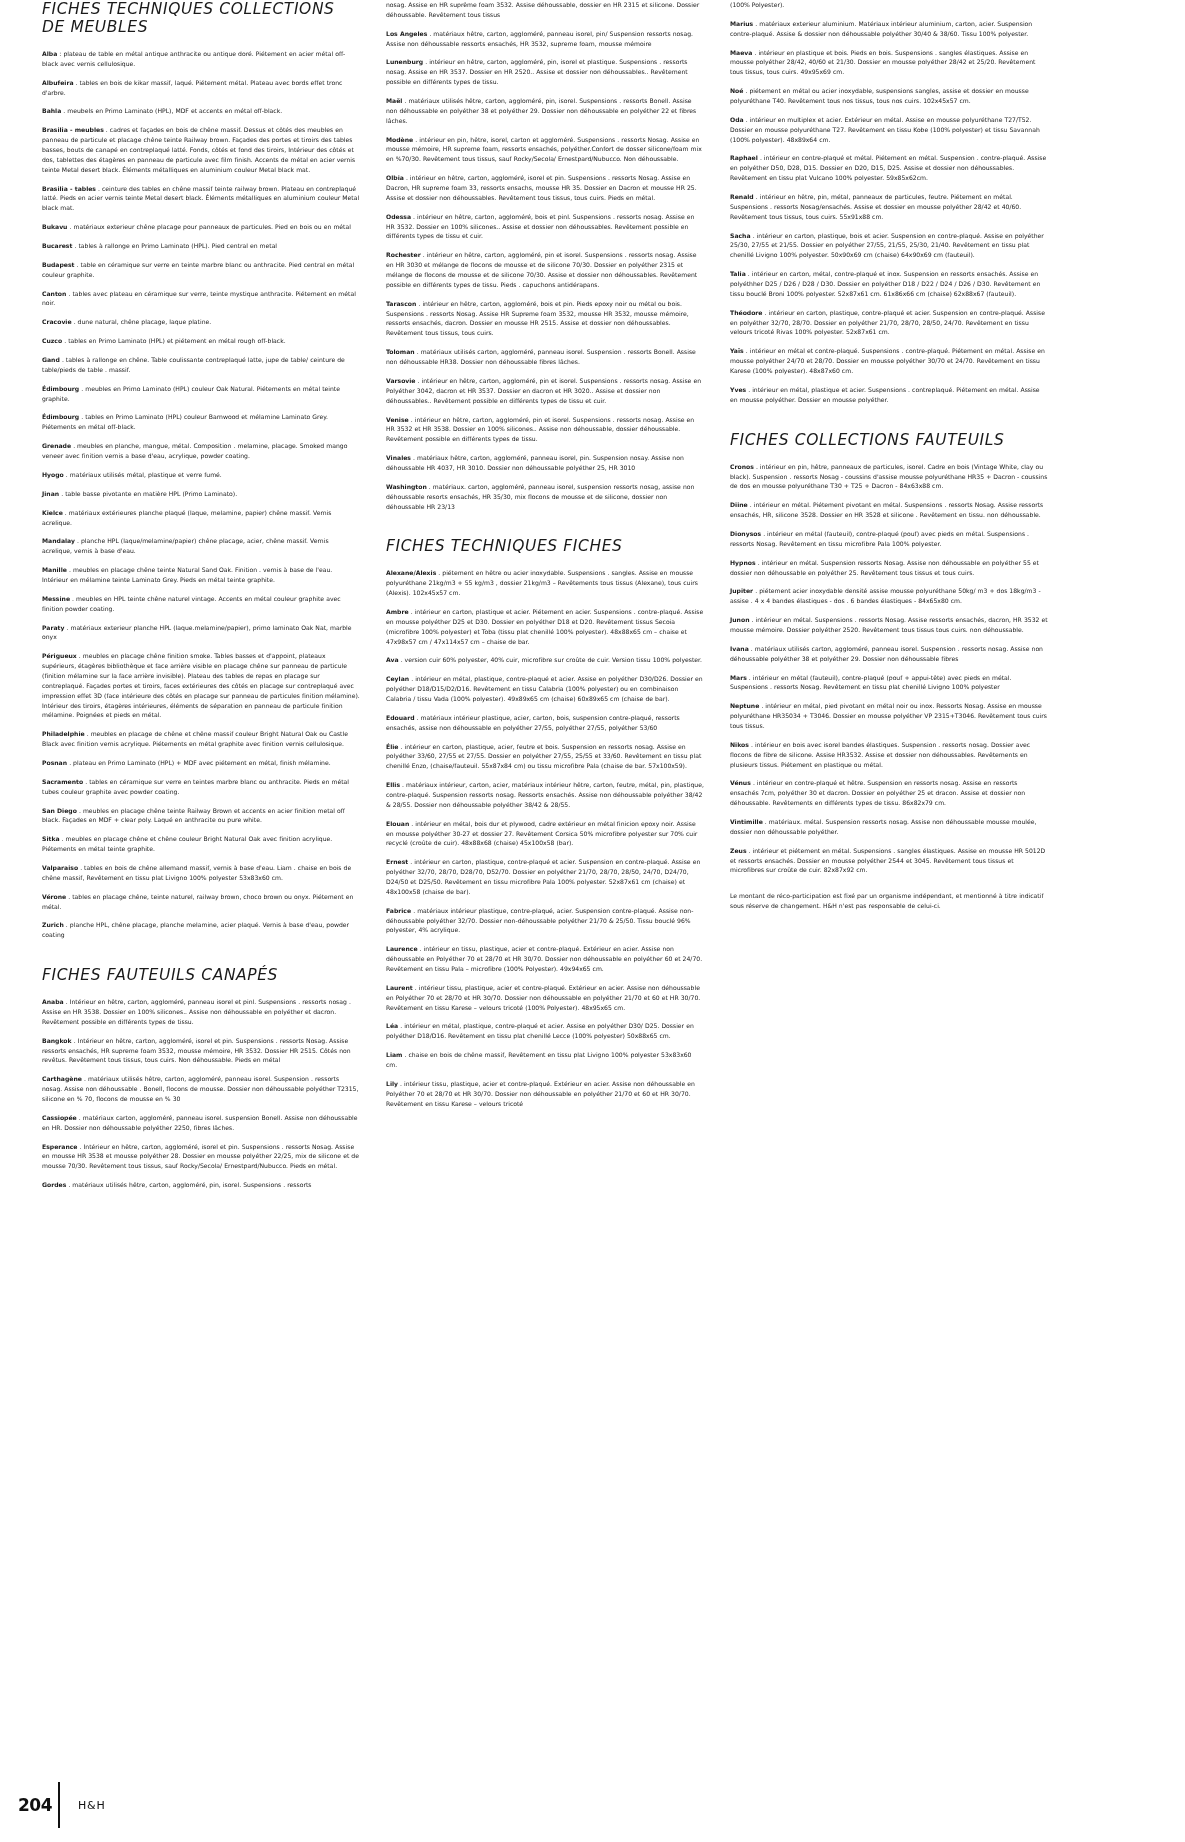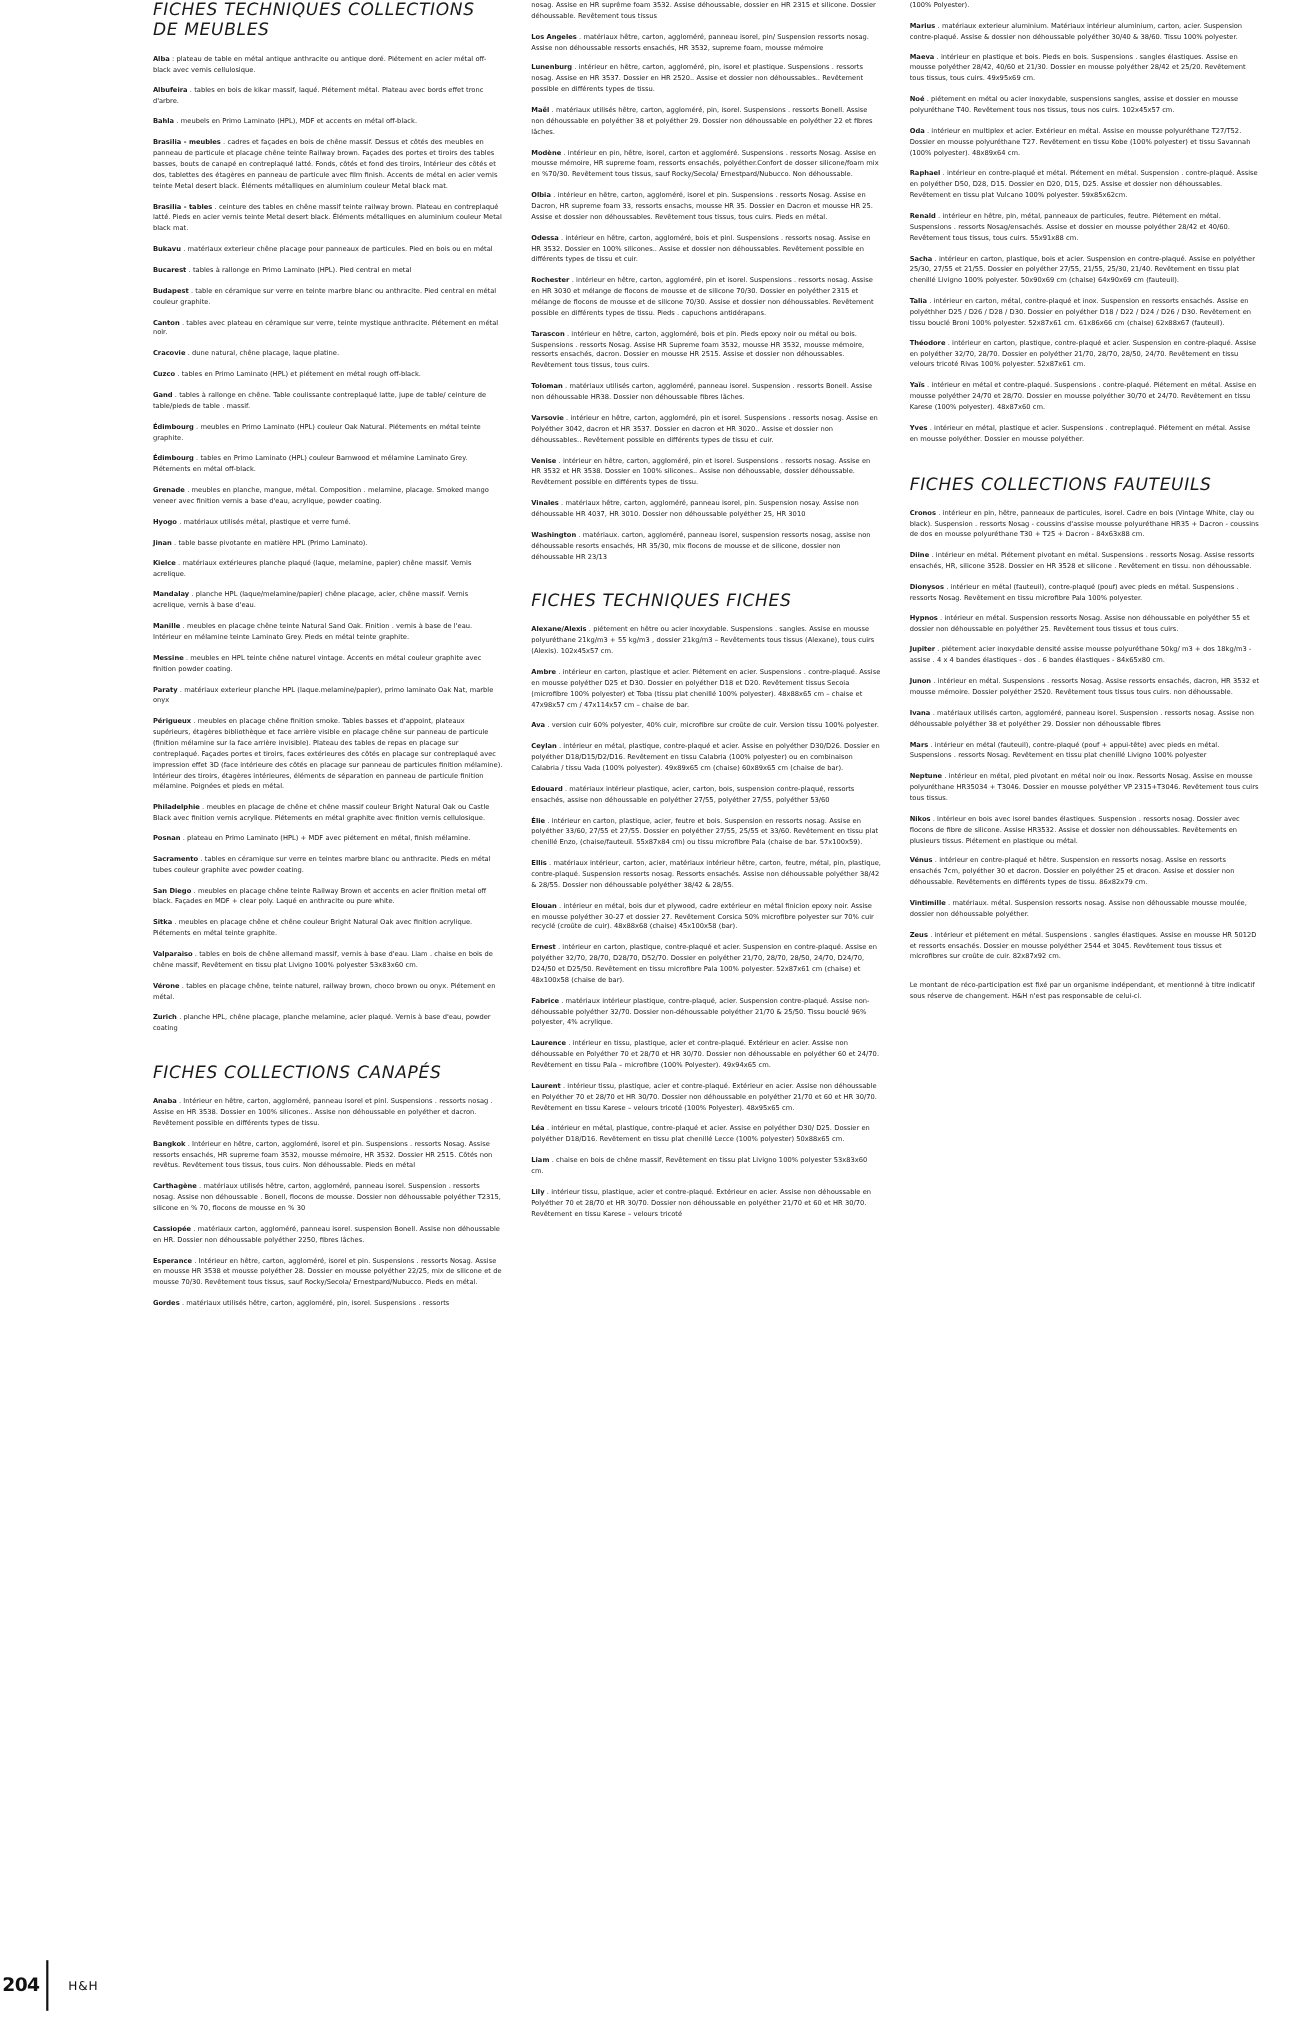--- a/index.html
+++ b/index.html
@@ -22,21 +22,20 @@
   }
   .columns {
     position: absolute;
     top: 0px;
     left: 42px;
     right: 40px;
     bottom: 70px;
     display: flex;
     gap: 26px;
     align-items: flex-start;
-    justify-content: flex-end;
   }
   .col {
     width: 318px;
     flex: 0 0 318px;
   }
   h2.section-title {
     font-size: 15.5px;
     font-weight: normal;
     font-style: italic;
     letter-spacing: 0.6px;
@@ -71,21 +70,21 @@
     display: flex;
     align-items: center;
   }
   .page-number {
     font-size: 17px;
     font-weight: bold;
     letter-spacing: -0.5px;
     color: #111;
     width: 34px;
     text-align: center;
-    padding-left: 2px;
+    padding-left: 18px;
   }
   .footer-rule {
     width: 2px;
     background: #111;
     height: 46px;
     margin: 0 18px 0 6px;
   }
   .footer-brand {
     font-size: 11px;
     letter-spacing: 0.8px;
@@ -128,21 +127,21 @@
           <p class="entry"><b>Philadelphie</b> <span>. meubles en placage de chêne et chêne massif couleur Bright Natural Oak ou Castle Black avec finition vernis acrylique. Piétements en métal graphite avec finition vernis cellulosique.</span></p>
           <p class="entry"><b>Posnan</b> <span>. plateau en Primo Laminato (HPL) + MDF avec piétement en métal, finish mélamine.</span></p>
           <p class="entry"><b>Sacramento</b> <span>. tables en céramique sur verre en teintes marbre blanc ou anthracite. Pieds en métal tubes couleur graphite avec powder coating.</span></p>
           <p class="entry"><b>San Diego</b> <span>. meubles en placage chêne teinte Railway Brown et accents en acier finition metal off black. Façades en MDF + clear poly. Laqué en anthracite ou pure white.</span></p>
           <p class="entry"><b>Sitka</b> <span>. meubles en placage chêne et chêne couleur Bright Natural Oak avec finition acrylique. Piétements en métal teinte graphite.</span></p>
           <p class="entry"><b>Valparaiso</b> <span>. tables en bois de chêne allemand massif, vernis à base d'eau. Liam . chaise en bois de chêne massif, Revêtement en tissu plat Livigno 100% polyester 53x83x60 cm.</span></p>
           <p class="entry"><b>Vérone</b> <span>. tables en placage chêne, teinte naturel, railway brown, choco brown ou onyx. Piétement en métal.</span></p>
           <p class="entry"><b>Zurich</b> <span>. planche HPL, chêne placage, planche melamine, acier plaqué. Vernis à base d'eau, powder coating</span></p>
         </div>
 
-      <h2 class="section-title spaced">FICHES COLLECTIONS CANAPÉS</h2>
+      <h2 class="section-title spaced">FICHES FAUTEUILS CANAPÉS</h2>
       <div id="c1-canapes">
           <p class="entry"><b>Anaba</b> <span>. Intérieur en hêtre, carton, aggloméré, panneau isorel et pinl. Suspensions . ressorts nosag . Assise en HR 3538. Dossier en 100% silicones.. Assise non déhoussable en polyéther et dacron. Revêtement possible en différents types de tissu.</span></p>
           <p class="entry"><b>Bangkok</b> <span>. Intérieur en hêtre, carton, aggloméré, isorel et pin. Suspensions . ressorts Nosag. Assise ressorts ensachés, HR supreme foam 3532, mousse mémoire, HR 3532. Dossier HR 2515. Côtés non revêtus. Revêtement tous tissus, tous cuirs. Non déhoussable. Pieds en métal</span></p>
           <p class="entry"><b>Carthagène</b> <span>. matériaux utilisés hêtre, carton, aggloméré, panneau isorel. Suspension . ressorts nosag. Assise non déhoussable . Bonell, flocons de mousse. Dossier non déhoussable polyéther T2315, silicone en % 70, flocons de mousse en % 30</span></p>
           <p class="entry"><b>Cassiopée</b> <span>. matériaux carton, aggloméré, panneau isorel. suspension Bonell. Assise non déhoussable en HR. Dossier non déhoussable polyéther 2250, fibres lâches.</span></p>
           <p class="entry"><b>Esperance</b> <span>. Intérieur en hêtre, carton, aggloméré, isorel et pin. Suspensions . ressorts Nosag. Assise en mousse HR 3538 et mousse polyéther 28. Dossier en mousse polyéther 22/25, mix de silicone et de mousse 70/30. Revêtement tous tissus, sauf Rocky/Secola/ Ernestpard/Nubucco. Pieds en métal.</span></p>
           <p class="entry"><b>Gordes</b> <span>. matériaux utilisés hêtre, carton, aggloméré, pin, isorel. Suspensions . ressorts</span></p>
         </div>
     </div>
 

